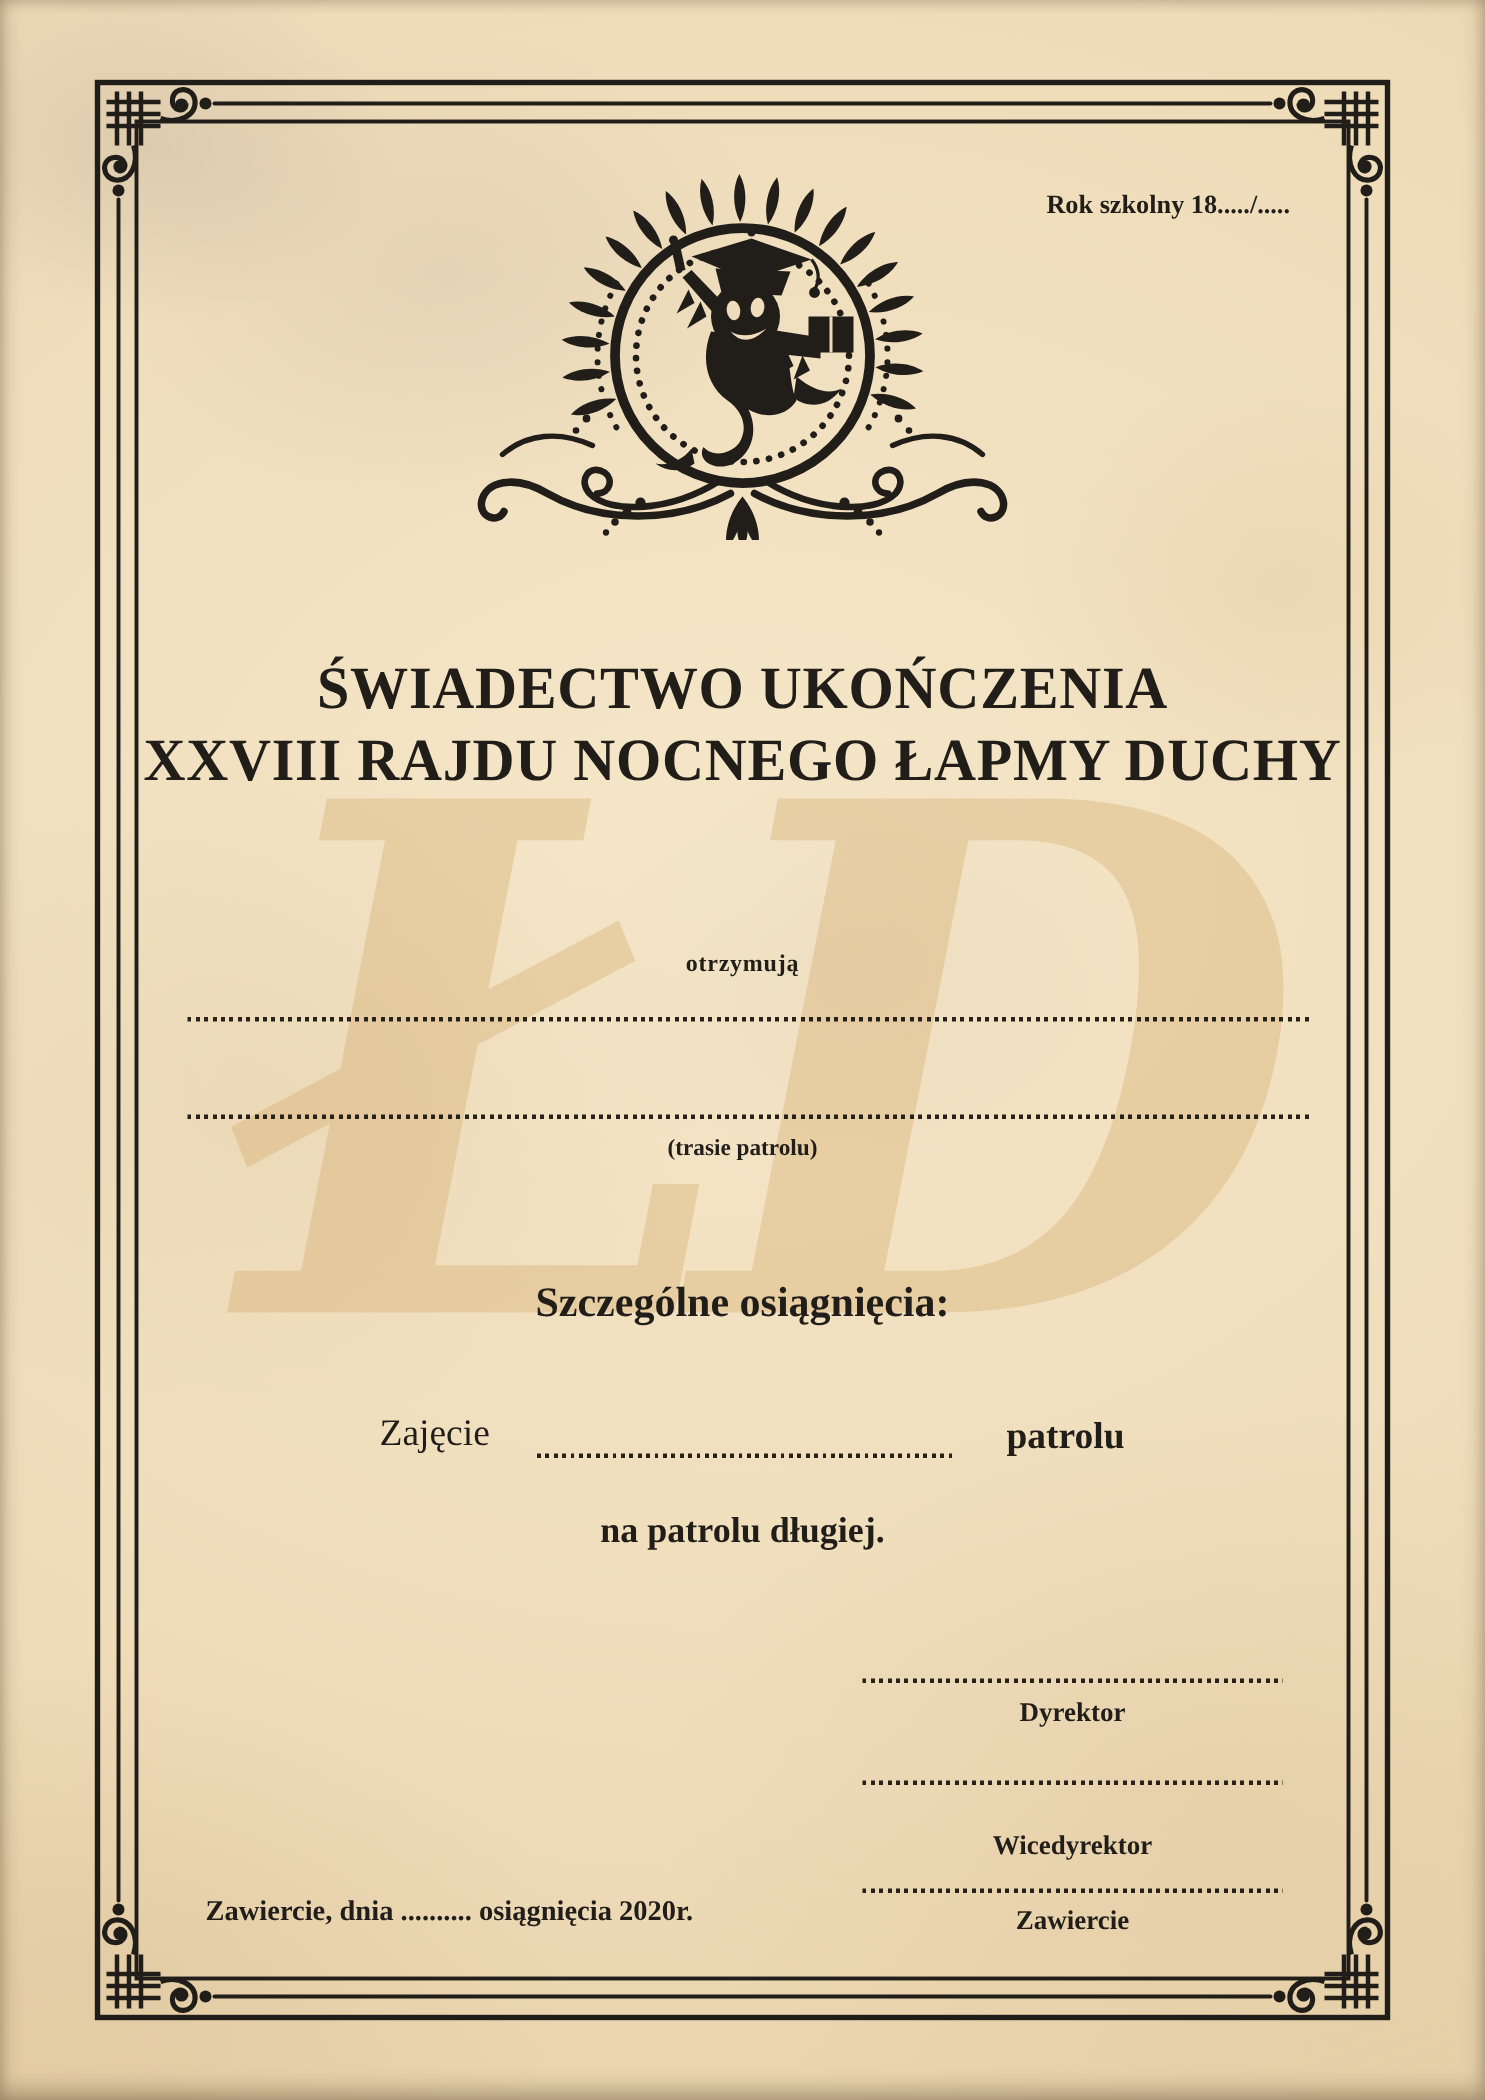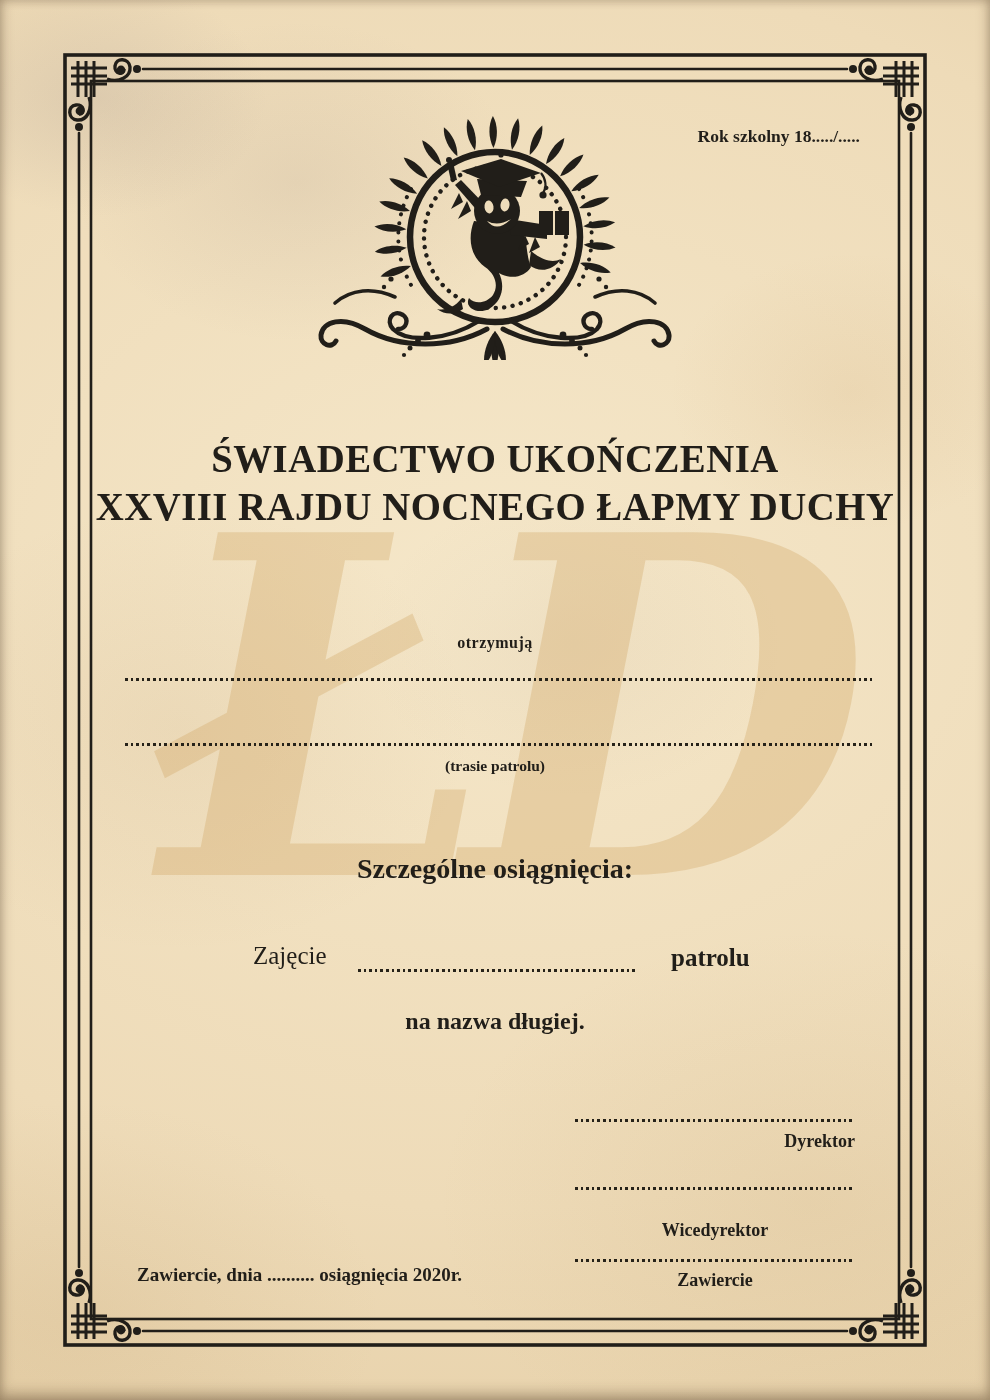--- a/index.html
+++ b/index.html
@@ -189,24 +189,24 @@
 <div class="abs dotline" style="left:125px;top:743px;width:750px;"></div>
 
 <div class="abs txt ctext caption">(trasie patrolu)</div>
 
 <div class="abs txt ctext achieve">Szczególne osiągnięcia:</div>
 
 <div class="abs txt place-prefix">Zajęcie</div>
 <div class="abs dotline" style="left:358px;top:969px;width:280px;"></div>
 <div class="abs txt place-suffix">patrolu</div>
 
-<div class="abs txt ctext route">na nazwa długiej.</div>
+<div class="abs txt ctext route">na patrolu długiej.</div>
 
 <div class="abs dotline" style="left:575px;top:1119px;width:280px;height:2.6px;"></div>
-<div class="sig-label" style="top:1131px;text-align:right;">Dyrektor</div>
+<div class="sig-label" style="top:1131px;">Dyrektor</div>
 
 <div class="abs dotline" style="left:575px;top:1187px;width:280px;height:2.6px;"></div>
 <div class="sig-label" style="top:1220px;">Wicedyrektor</div>
 
 <div class="abs dotline" style="left:575px;top:1259px;width:280px;height:2.6px;"></div>
 <div class="sig-label" style="top:1270px;">Zawiercie</div>
 
 <div class="abs txt footer-date">Zawiercie, dnia .......... osiągnięcia 2020r.</div>
 
 </body></html>

